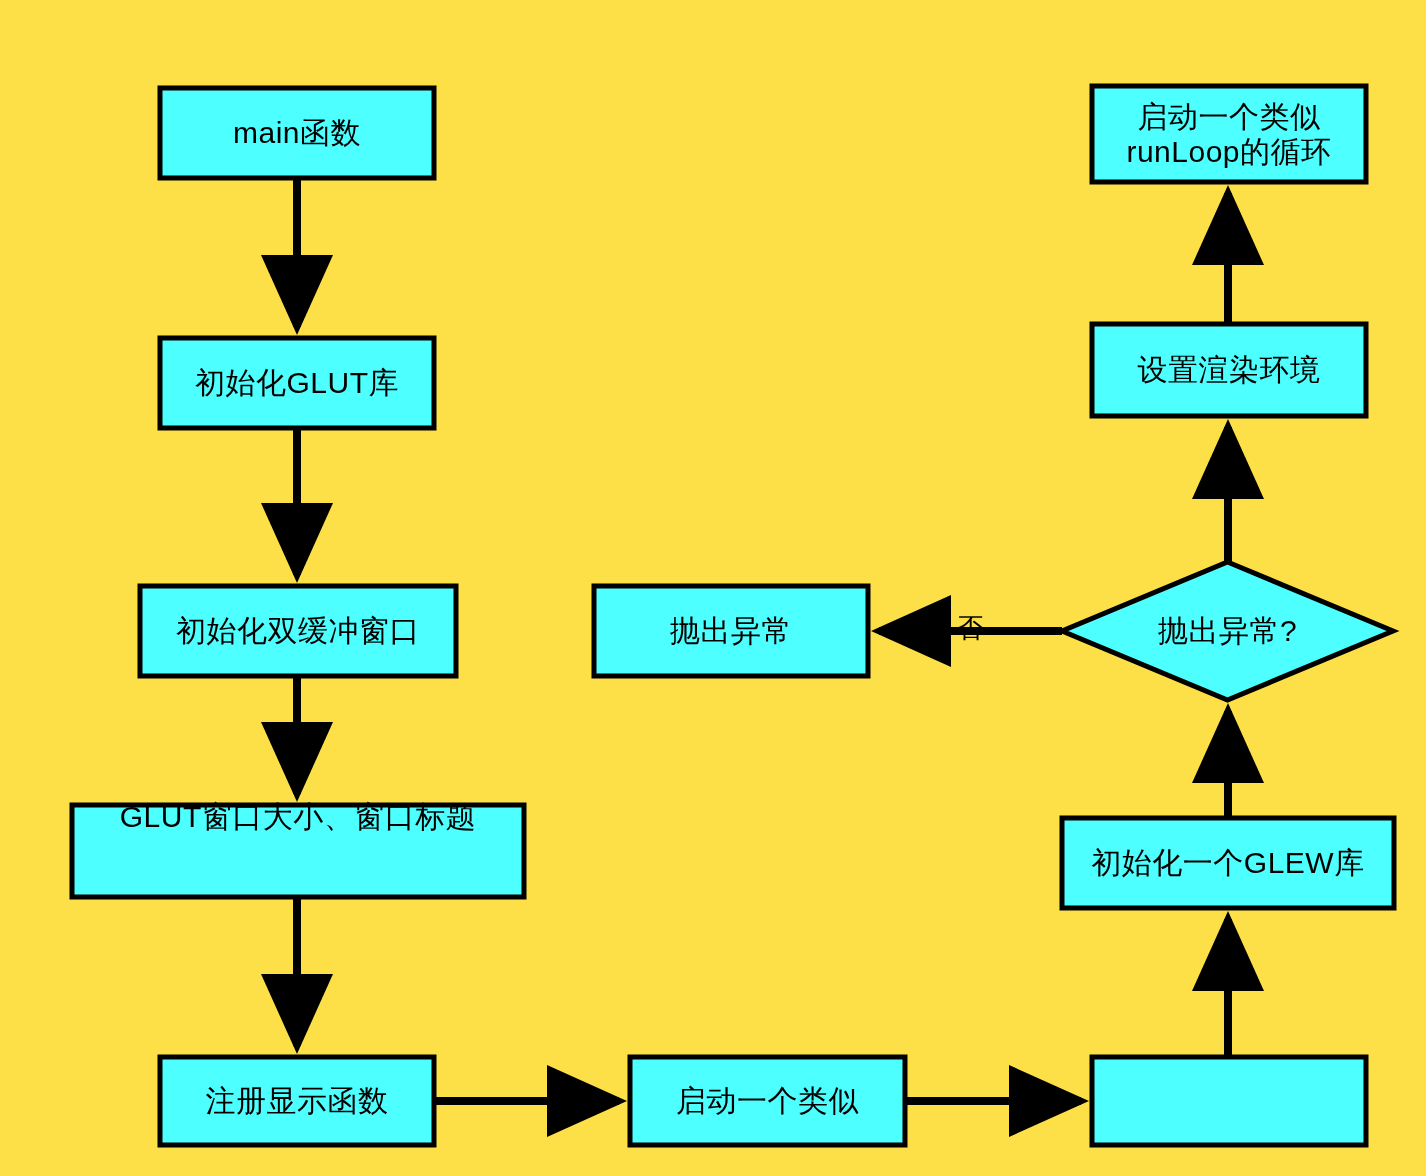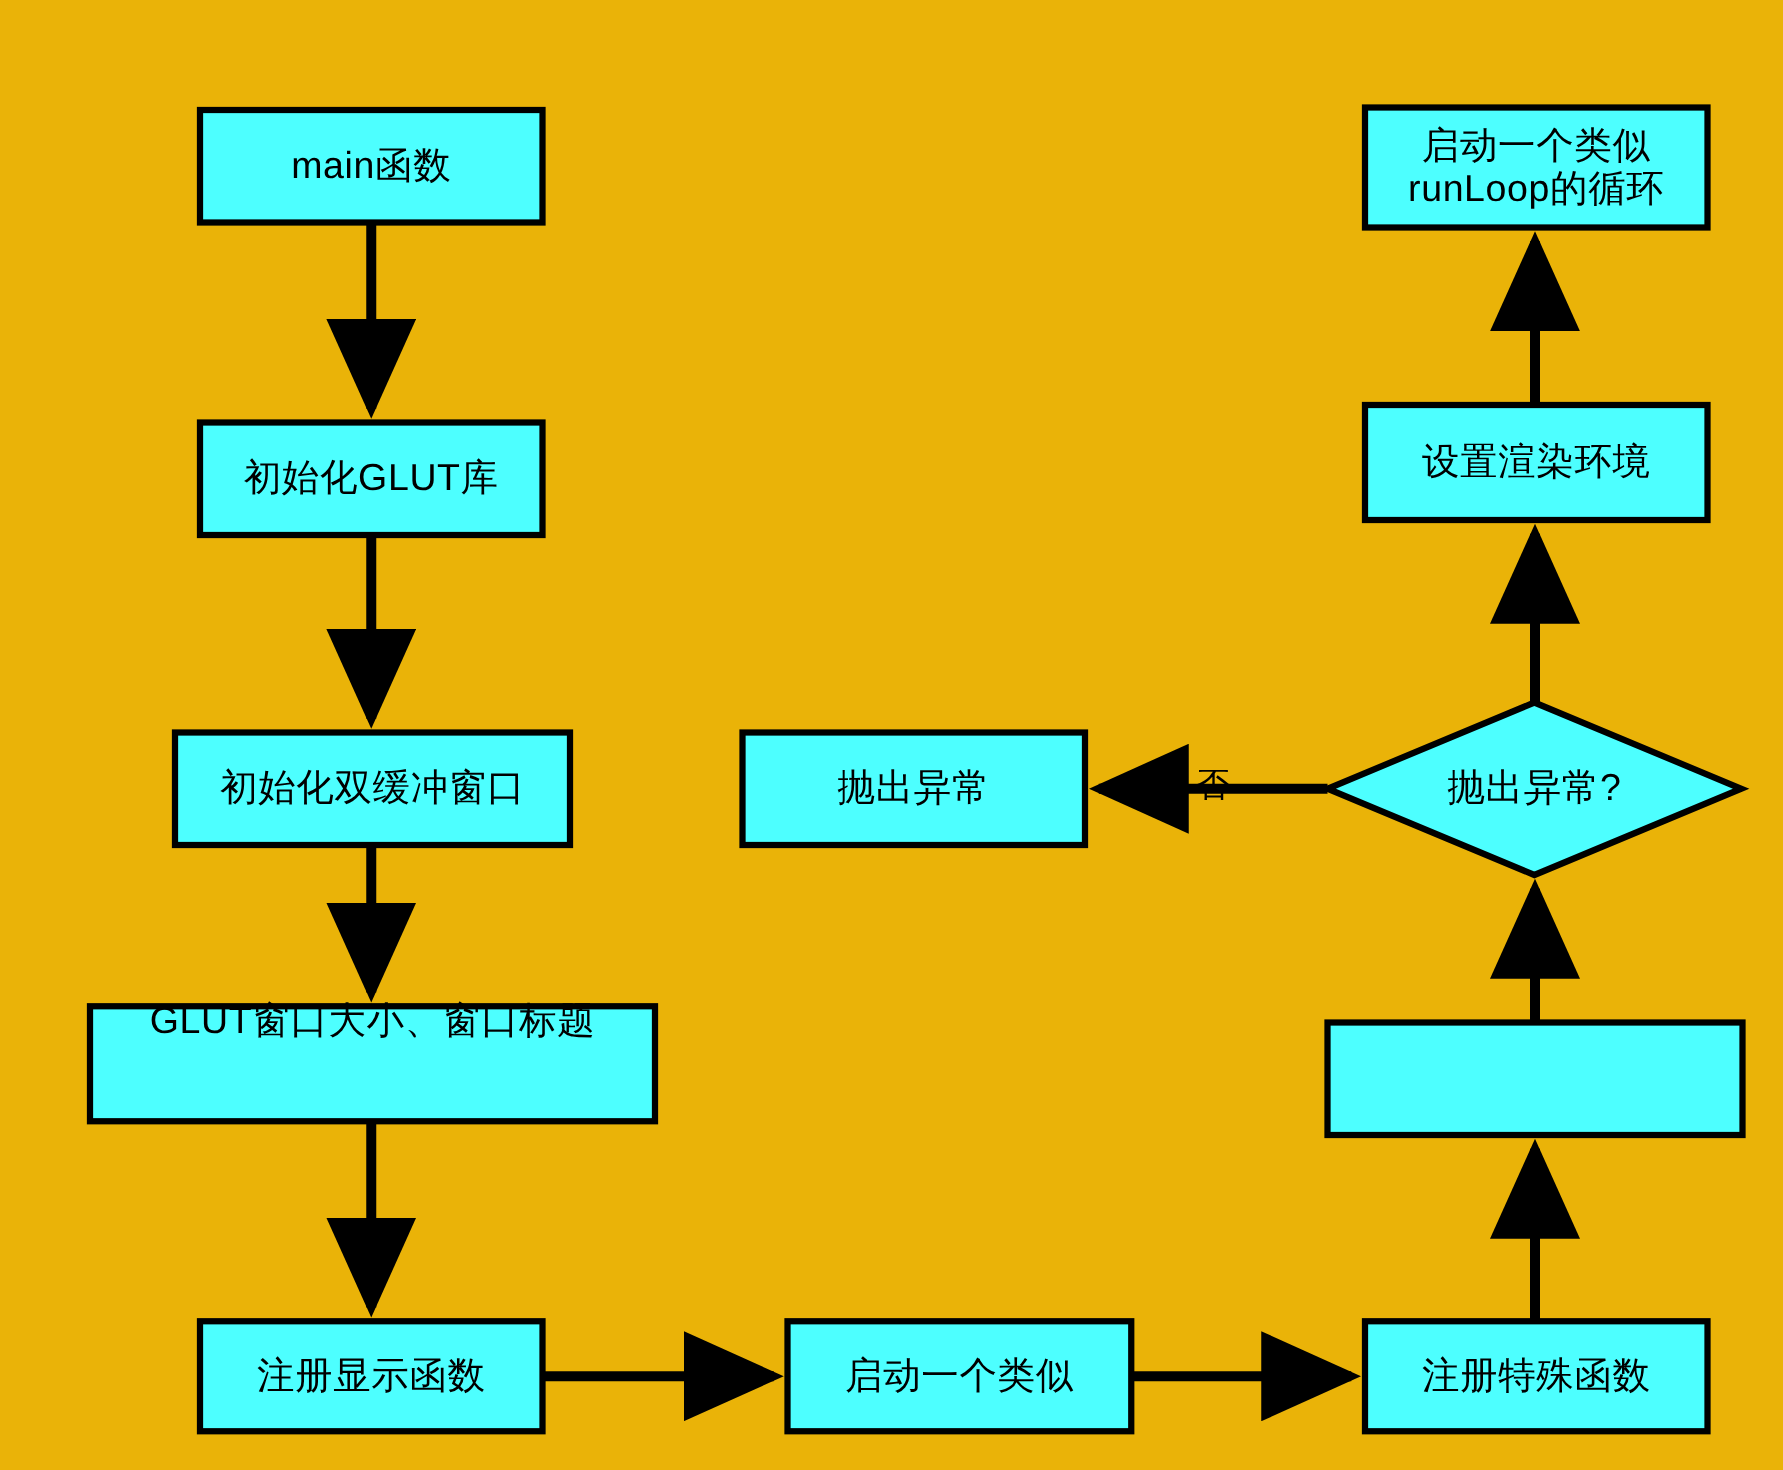--- a/index.html
+++ b/index.html
@@ -7,21 +7,21 @@
     padding: 0;
     background: #ffffff;
   }
   body {
     font-family: "Liberation Sans", "DejaVu Sans", sans-serif;
   }
   #canvas {
     position: relative;
     width: 1426px;
     height: 1176px;
-    background: #eab308;
+    background: #fde047;
     overflow: hidden;
   }
   #flow-svg {
     position: absolute;
     left: 0;
     top: 0;
     width: 1426px;
     height: 1176px;
   }
   .node-label {
@@ -135,22 +135,22 @@
   <div class="node-label" style="left:160px; top:338px; width:274px; height:90px;">初始化GLUT库</div>
 
   <div class="node-label" style="left:140px; top:586px; width:316px; height:90px;">初始化双缓冲窗口</div>
 
   <div class="node-label" style="left:72px; top:771px; width:452px; height:92px;">GLUT窗口大小、窗口标题</div>
 
   <div class="node-label" style="left:160px; top:1057px; width:274px; height:88px;">注册显示函数</div>
 
   <div class="node-label" style="left:630px; top:1057px; width:275px; height:88px;">启动一个类似</div>
 
-  <div class="node-label" style="left:1092px; top:1057px; width:274px; height:88px;">注册特殊函数</div>
 
+  <div class="node-label" style="left:1062px; top:818px; width:332px; height:90px;">初始化一个GLEW库</div>
 
   <div class="node-label" style="left:1062px; top:562px; width:331px; height:138px;">抛出异常?</div>
 
   <div class="node-label" style="left:594px; top:586px; width:274px; height:90px;">抛出异常</div>
 
   <div class="node-label" style="left:1092px; top:324px; width:274px; height:92px;">设置渲染环境</div>
 
   <div class="node-label" style="left:1092px; top:86px; width:274px; height:96px;text-align:center;">启动一个类似
 runLoop的循环</div>
 

